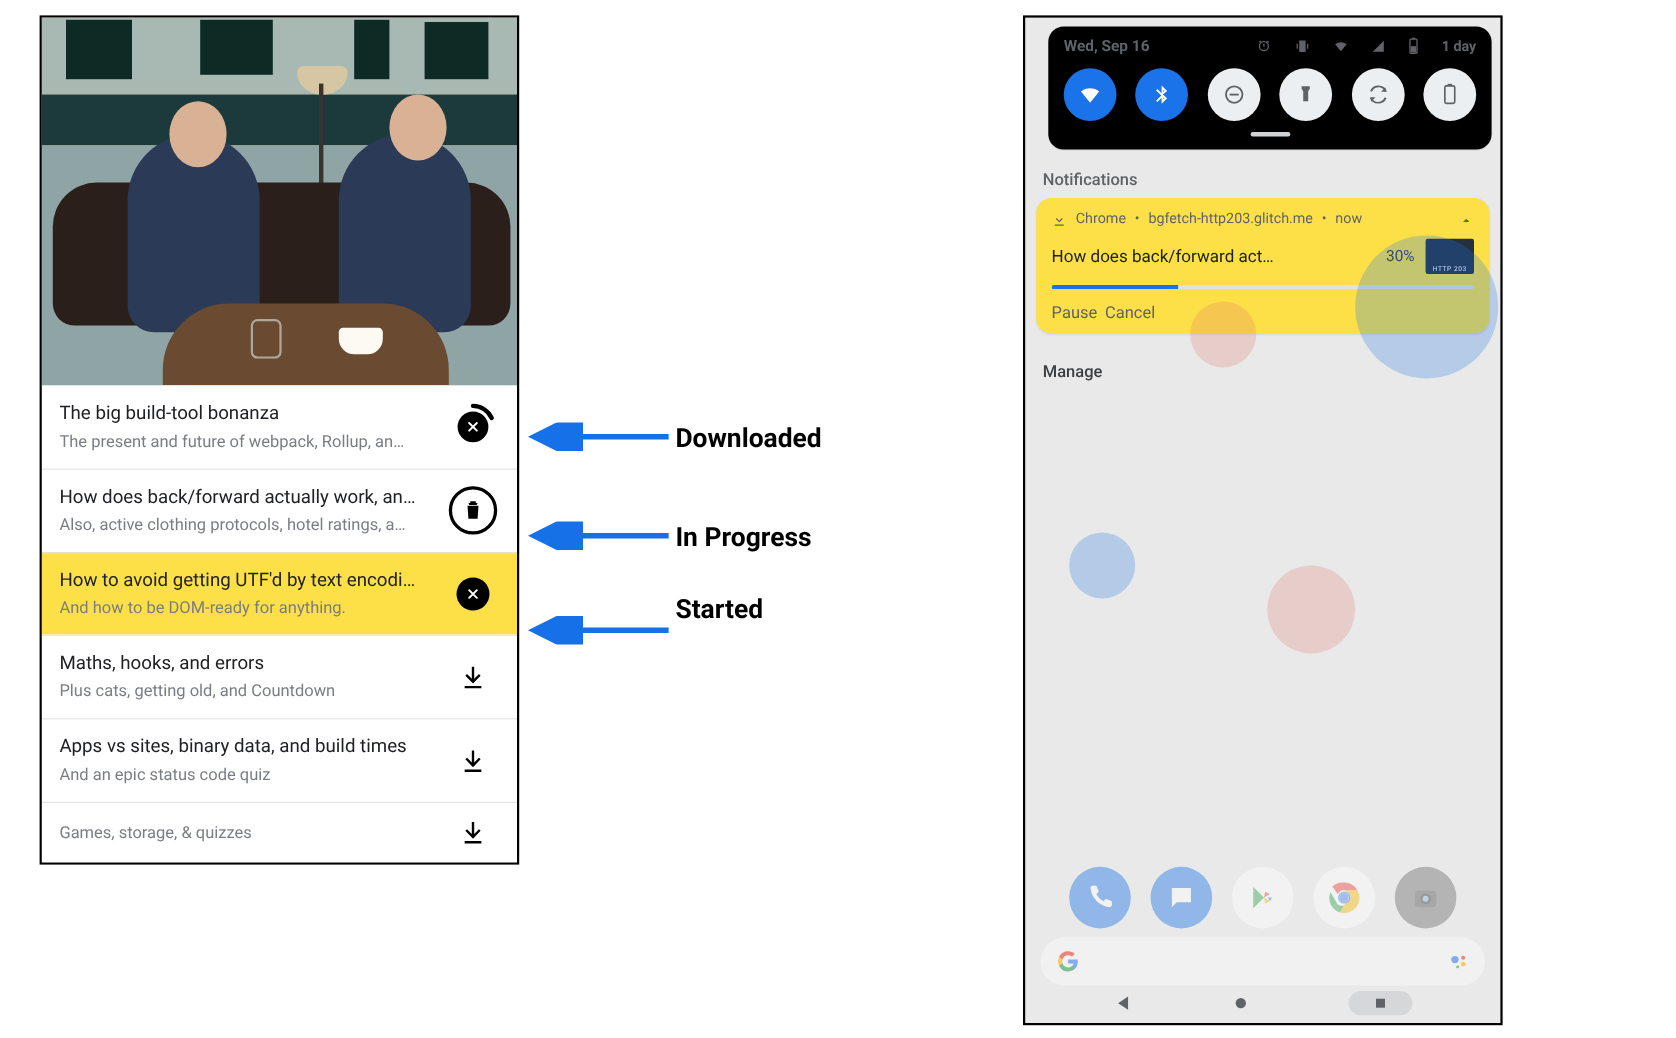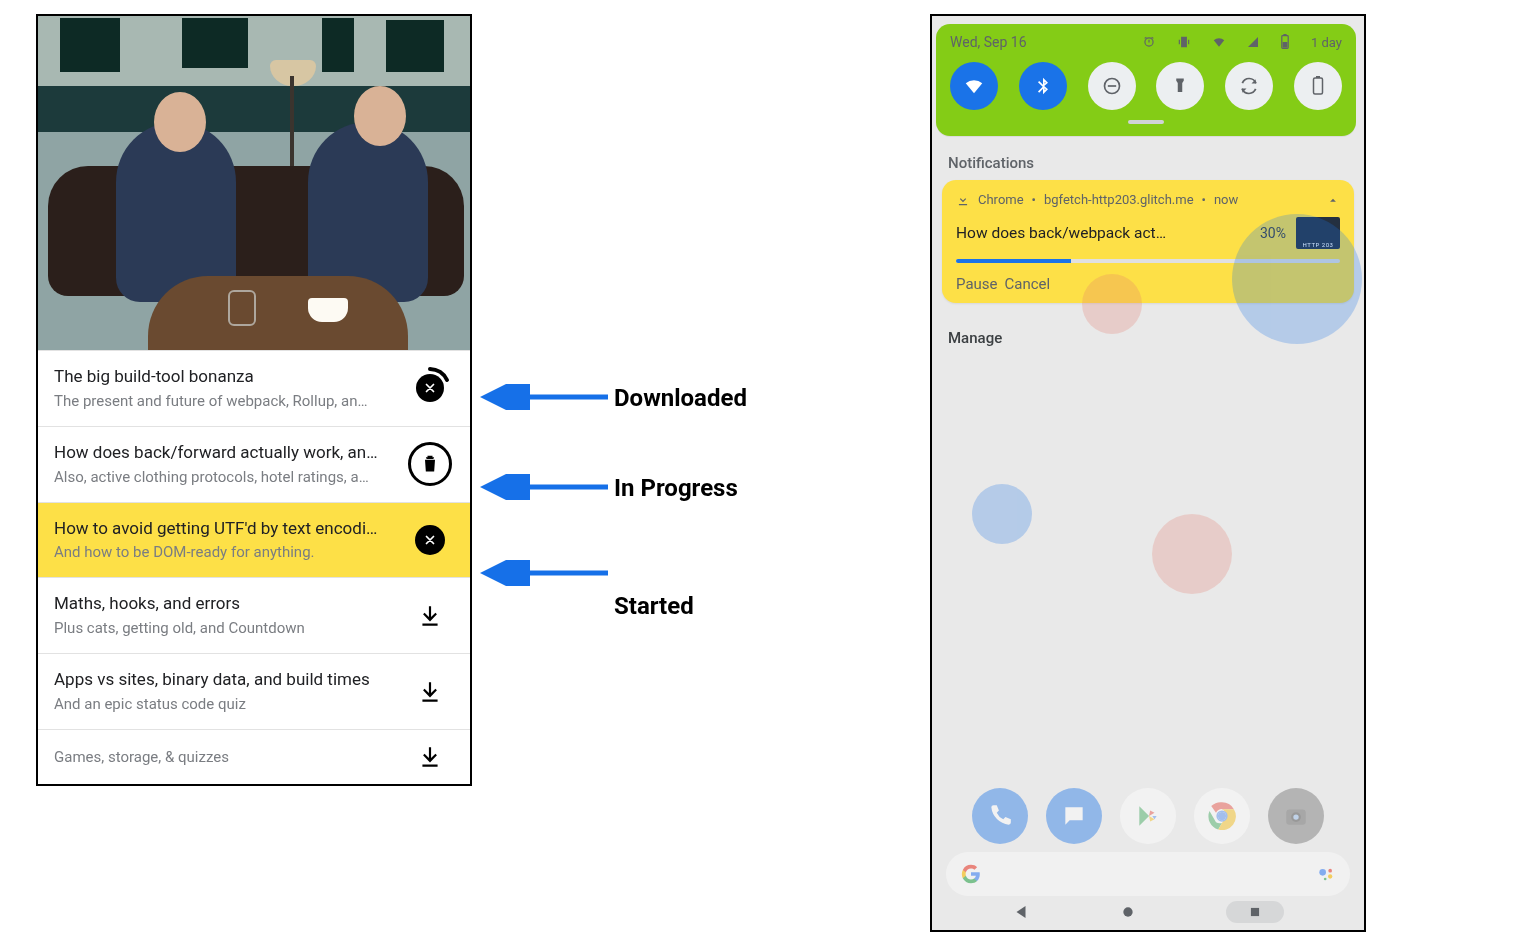--- a/index.html
+++ b/index.html
@@ -102,25 +102,26 @@
     position:absolute;
     left:930px;
     top:14px;
     width:436px;
     height:918px;
     border:2px solid #000;
     background:#e9e9e9;
     overflow:hidden;
   }
   .shade {
-    margin: 8px 8px 0 4px;
-    background:#84cc16;
+    margin: 8px 8px 0 21px;
+    background:#000000;
     border-radius:14px;
     padding:10px 14px 12px 14px;
     box-shadow: 0 1px 0 rgba(0,0,0,.06);
+    font-weight: bold;
   }
   .shade-top { display:flex; align-items:center; justify-content:space-between; color:#5f6368; font-size:14px; }
   .shade-top-right { display:flex; align-items:center; gap:21px; color:#5f6368; }
   .shade-top-right svg { display:block; }
   .toggle-row { display:flex; justify-content:space-between; gap:6px; margin-top:12px; }
   .toggle {
     width:48px; height:48px; border-radius:50%;
     background:#eceff1; display:flex; align-items:center; justify-content:center;
     color:#5f6368;
   }
@@ -305,21 +306,21 @@
   <div class="annot" style="left:614px; top:384px">Downloaded</div>
 
   <svg class="arrow-svg" style="top:474px" width="130" height="26">
     <line x1="12" y1="13" x2="130" y2="13" stroke="#1670e8" stroke-width="5" marker-start="url(#ah1)"></line>
   </svg>
   <div class="annot" style="left:614px; top:474px">In Progress</div>
 
   <svg class="arrow-svg" style="top:560px" width="130" height="26">
     <line x1="12" y1="13" x2="130" y2="13" stroke="#1670e8" stroke-width="5" marker-start="url(#ah1)"></line>
   </svg>
-  <div class="annot" style="left:614px; top:592px">Started</div>
+  <div class="annot" style="left:614px; top:540px">Started</div>
 
   <div class="phone">
 
     <div class="wallpaper">
       <div class="bubble b1"></div>
         <div class="bubble b2"></div>
         <div class="bubble b3"></div>
         <div class="bubble b4"></div>
     </div>
 
@@ -396,21 +397,21 @@
         <span>•</span>
         <span>bgfetch-http203.glitch.me</span>
         <span>•</span>
         <span>now</span>
         <span class="spacer"></span>
         <svg width="14" height="14" viewBox="0 0 24 24">
             <path fill="#5f6368" d="M7 15l5-5 5 5z"></path>
           </svg>
       </div>
       <div class="notif-line2">
-        <span class="notif-title">How does back/webpack act…</span>
+        <span class="notif-title">How does back/forward act…</span>
         <span class="notif-pct">30%</span>
         <span class="notif-thumb">
           <span class="notif-thumb-label">HTTP 203</span>
         </span>
       </div>
       <div class="progress">
         <div class="progress-bar" id="progress-bar" style="width: 30%;"></div>
       </div>
       <div class="notif-actions">
         <span>Pause</span>

